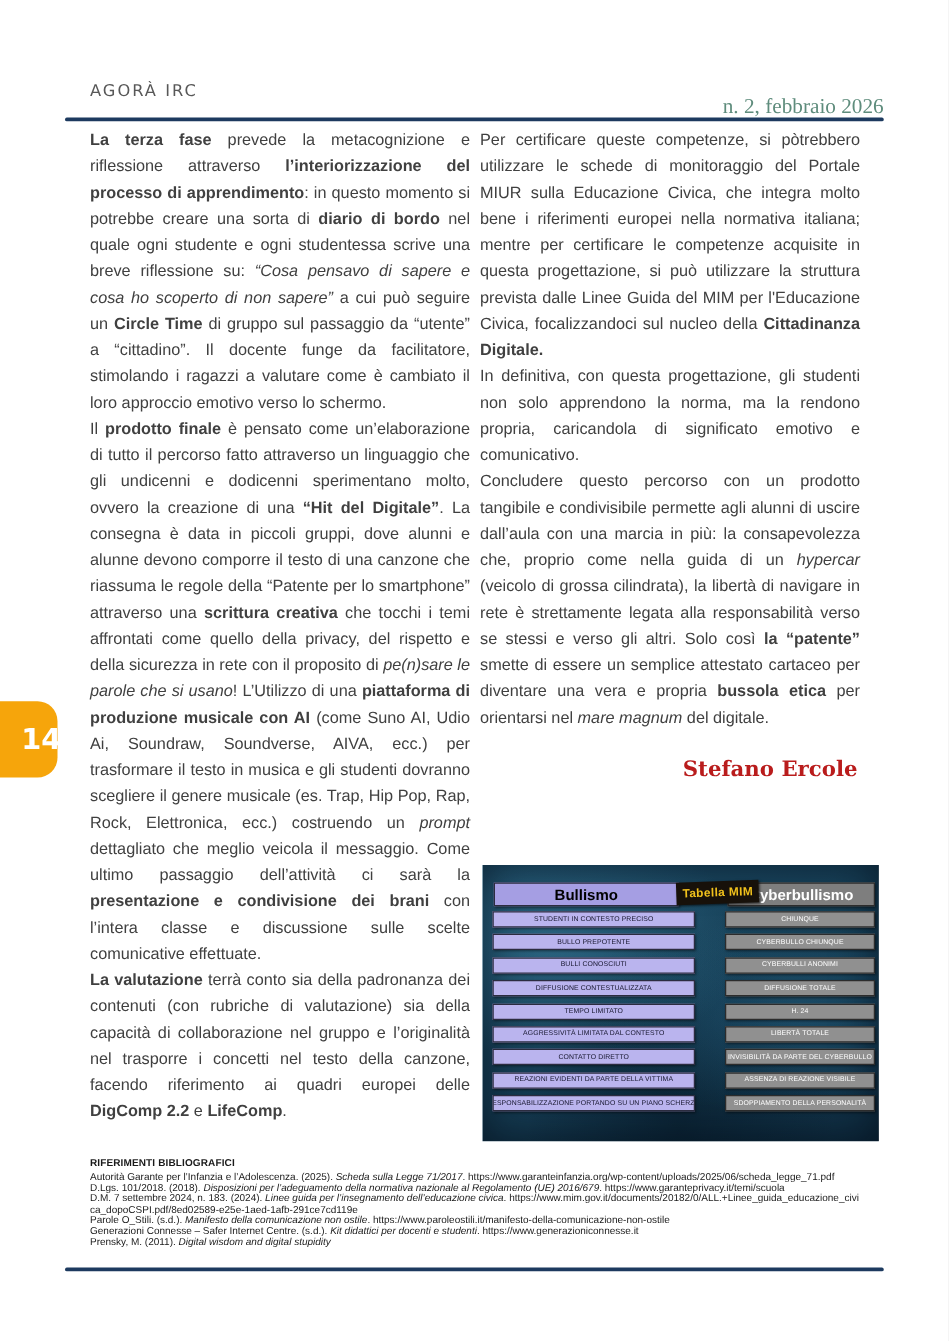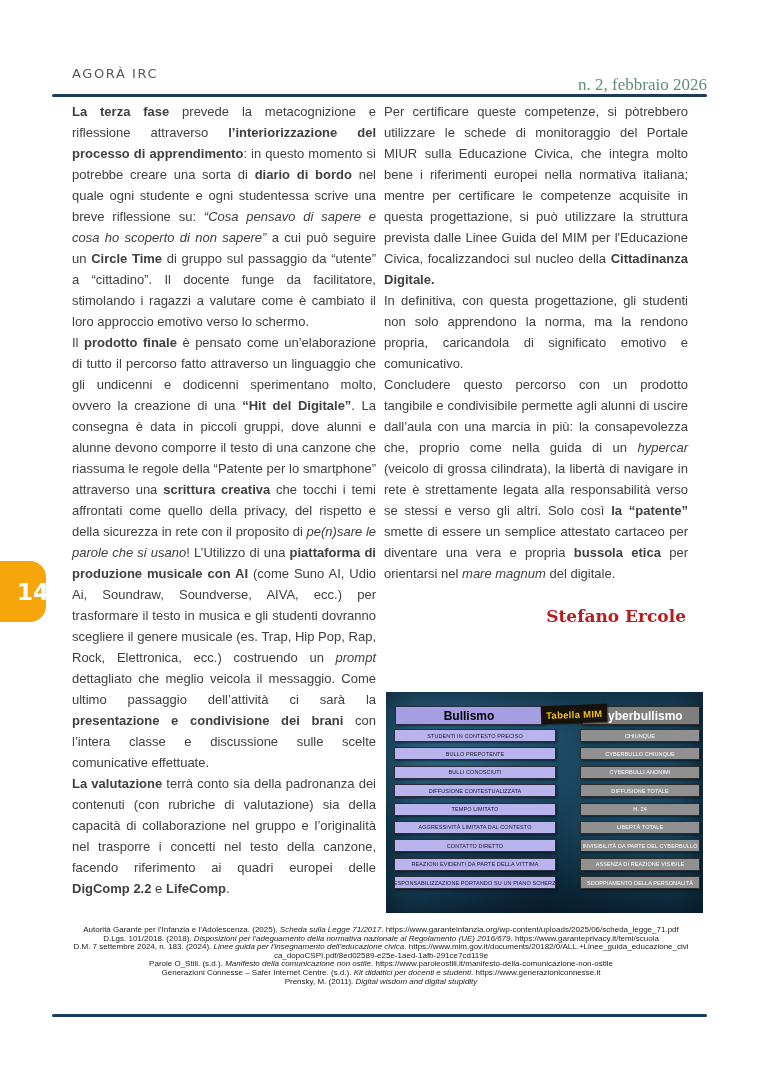--- a/index.html
+++ b/index.html
@@ -80,21 +80,21 @@
     height:13px; margin-bottom:5.4px;
     display:flex; align-items:center; justify-content:center;
     font-size:5.5px; letter-spacing:0.1px; white-space:nowrap; overflow:hidden;
     box-shadow:1px 1px 2px rgba(0,0,0,0.5);
   }
   .cell-l { background:#bab4ee; border:1px solid #2c2c40; color:#16162e; }
   .cell-r { background:#909090; border:1px solid #2c2c2c; color:#ffffff; }
   
   .biblio { position:absolute; left:72px; top:926px; width:618px; color:#1a1a1a; }
   .biblio-title { font-weight:700; font-size:8px; margin-bottom:3px; letter-spacing:0.1px; }
-  .bib-entry { font-size:8px; line-height:8.6px; word-break:break-all;text-align:center; }
+  .bib-entry { font-size:8px; line-height:8.6px; word-break:break-all; }
 </style>
 </head>
 <body>
 
 <div class="page">
 
   <div class="mag-title">AGORÀ IRC</div>
   <div class="issue-label">n. 2, febbraio 2026</div>
   <div class="rule rule-top"></div>
 
@@ -137,20 +137,21 @@
         <div class="cell cell-r">DIFFUSIONE TOTALE</div>
         <div class="cell cell-r">H. 24</div>
         <div class="cell cell-r">LIBERTÀ TOTALE</div>
         <div class="cell cell-r">INVISIBILITÀ DA PARTE DEL CYBERBULLO</div>
         <div class="cell cell-r">ASSENZA DI REAZIONE VISIBILE</div>
         <div class="cell cell-r">SDOPPIAMENTO DELLA PERSONALITÀ</div>
       </div>
   </div>
 
   <div class="biblio">
+    <div class="biblio-title">RIFERIMENTI BIBLIOGRAFICI</div>
     <div>
         <div class="bib-entry"><span>Autorità Garante per l’Infanzia e l’Adolescenza. (2025). </span><span style="font-style: italic;">Scheda sulla Legge 71/2017</span><span>. https://www.garanteinfanzia.org/wp-content/uploads/2025/06/scheda_legge_71.pdf</span></div>
         <div class="bib-entry"><span>D.Lgs. 101/2018. (2018). </span><span style="font-style: italic;">Disposizioni per l’adeguamento della normativa nazionale al Regolamento (UE) 2016/679</span><span>. https://www.garanteprivacy.it/temi/scuola</span></div>
         <div class="bib-entry"><span>D.M. 7 settembre 2024, n. 183. (2024). </span><span style="font-style: italic;">Linee guida per l’insegnamento dell’educazione civica</span><span>. https://www.mim.gov.it/documents/20182/0/ALL.+Linee_guida_educazione_civica_dopoCSPI.pdf/8ed02589-e25e-1aed-1afb-291ce7cd119e</span></div>
         <div class="bib-entry"><span>Parole O_Stili. (s.d.). </span><span style="font-style: italic;">Manifesto della comunicazione non ostile</span><span>. https://www.paroleostili.it/manifesto-della-comunicazione-non-ostile</span></div>
         <div class="bib-entry"><span>Generazioni Connesse – Safer Internet Centre. (s.d.). </span><span style="font-style: italic;">Kit didattici per docenti e studenti</span><span>. https://www.generazioniconnesse.it</span></div>
         <div class="bib-entry"><span>Prensky, M. (2011). </span><span style="font-style: italic;">Digital wisdom and digital stupidity</span></div>
       </div>
   </div>
 

